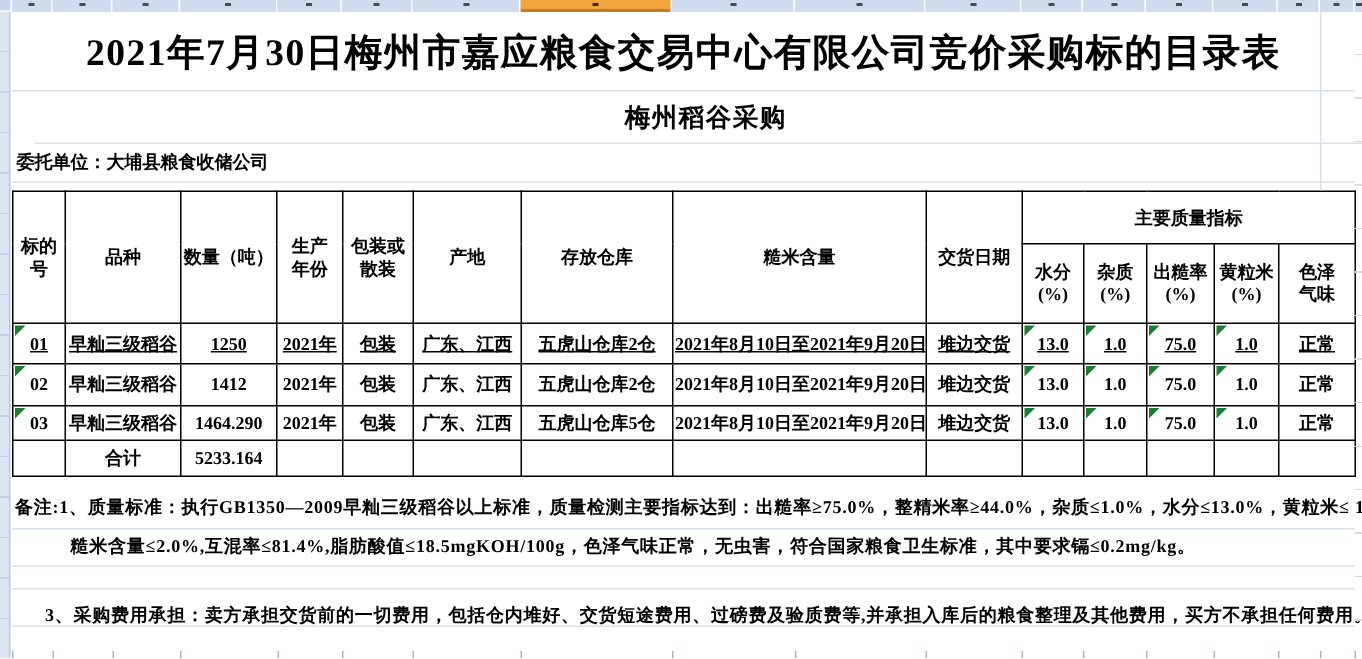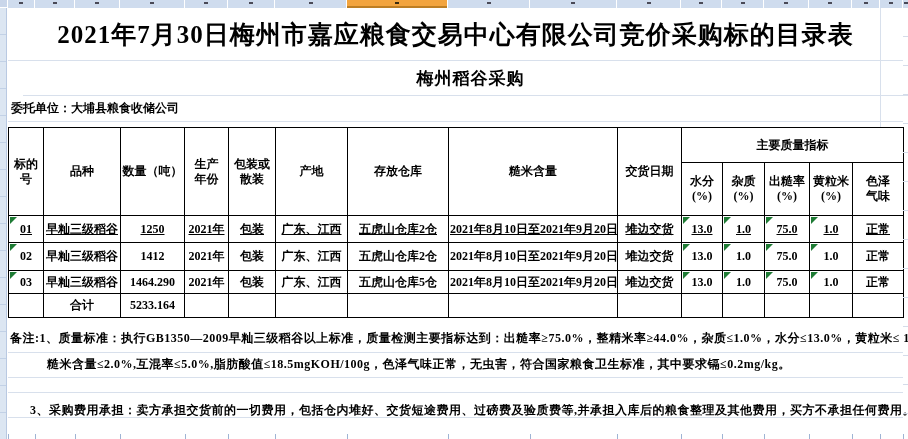--- a/index.html
+++ b/index.html
@@ -194,21 +194,21 @@
       <td></td>
       <td></td>
       <td></td>
       <td></td>
       <td></td>
     </tr>
   </tbody>
     </table>
 
   <div class="note n1">备注:1、质量标准：执行GB1350—2009早籼三级稻谷以上标准，质量检测主要指标达到：出糙率≥75.0%，整精米率≥44.0%，杂质≤1.0%，水分≤13.0%，黄粒米≤ 1.0%， 谷外</div>
-  <div class="note n2">糙米含量≤2.0%,互混率≤5.0%,脂肪酸值≤18.5mgKOH/100g，色泽气味正常，无虫害，符合国家粮食卫生标准，其中要求镉≤0.2mg/kg。</div>
+  <div class="note n2">糙米含量≤2.0%,互混率≤81.4%,脂肪酸值≤18.5mgKOH/100g，色泽气味正常，无虫害，符合国家粮食卫生标准，其中要求镉≤0.2mg/kg。</div>
   <div class="note n4">3、采购费用承担：卖方承担交货前的一切费用，包括仓内堆好、交货短途费用、过磅费及验质费等,并承担入库后的粮食整理及其他费用，买方不承担任何费用。</div>
   <div class="note n5">4、日装卸能力：130吨/日。</div>
 
   <div class="hline" style="top:352px"></div>
   <div class="hline" style="top:377px"></div>
   <div class="hline" style="top:392px"></div>
   <div class="hline" style="top:417px"></div>
   <div class="vline880"></div>
   <div class="rightgrid"></div>
 

